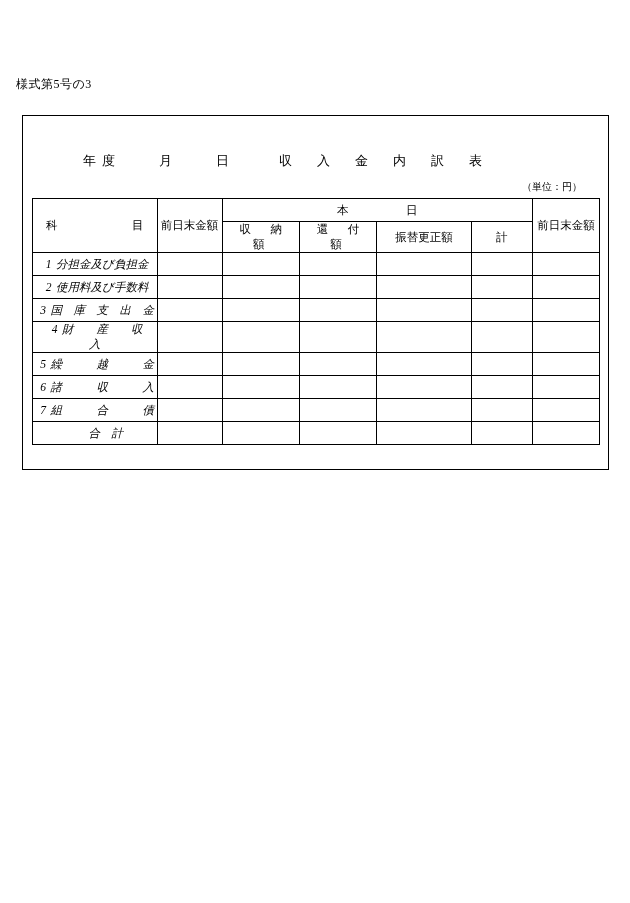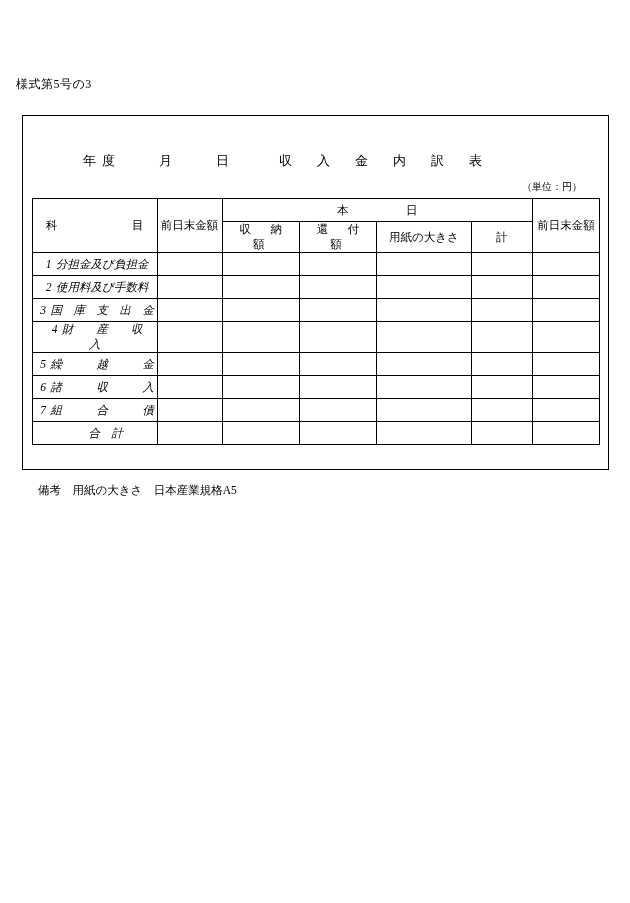--- a/index.html
+++ b/index.html
@@ -159,21 +159,21 @@
       <tbody>
         <tr>
           <th class="hdr-kamoku" rowspan="2">科　　　目</th>
           <th class="hdr-zenjitsu" rowspan="2">前日末金額</th>
           <th class="hdr-honjitsu" colspan="4">本　　　　　日</th>
           <th class="hdr-honjitsu-matsu" rowspan="2">前日末金額</th>
         </tr>
         <tr>
           <th class="sub-cell">収　納　額</th>
           <th class="sub-cell">還　付　額</th>
-          <th class="sub-cell-wide">用紙の大きさ</th>
+          <th class="sub-cell-wide">振替更正額</th>
           <th class="sub-cell-kei">計</th>
         </tr>
 
         <tr>
           <td class="row-label"><span class="num">1</span><span class="lbl-s1">分担金及び負担金</span></td>
           <td></td>
           <td></td>
           <td></td>
           <td></td>
           <td></td>
@@ -247,15 +247,14 @@
           <td></td>
           <td></td>
           <td></td>
           <td></td>
         </tr>
       </tbody>
     </table>
 
   </div>
 
-  <div class="note">備考　用紙の大きさ　日本産業規格A5</div>
 
 </div>
 
 </body></html>

